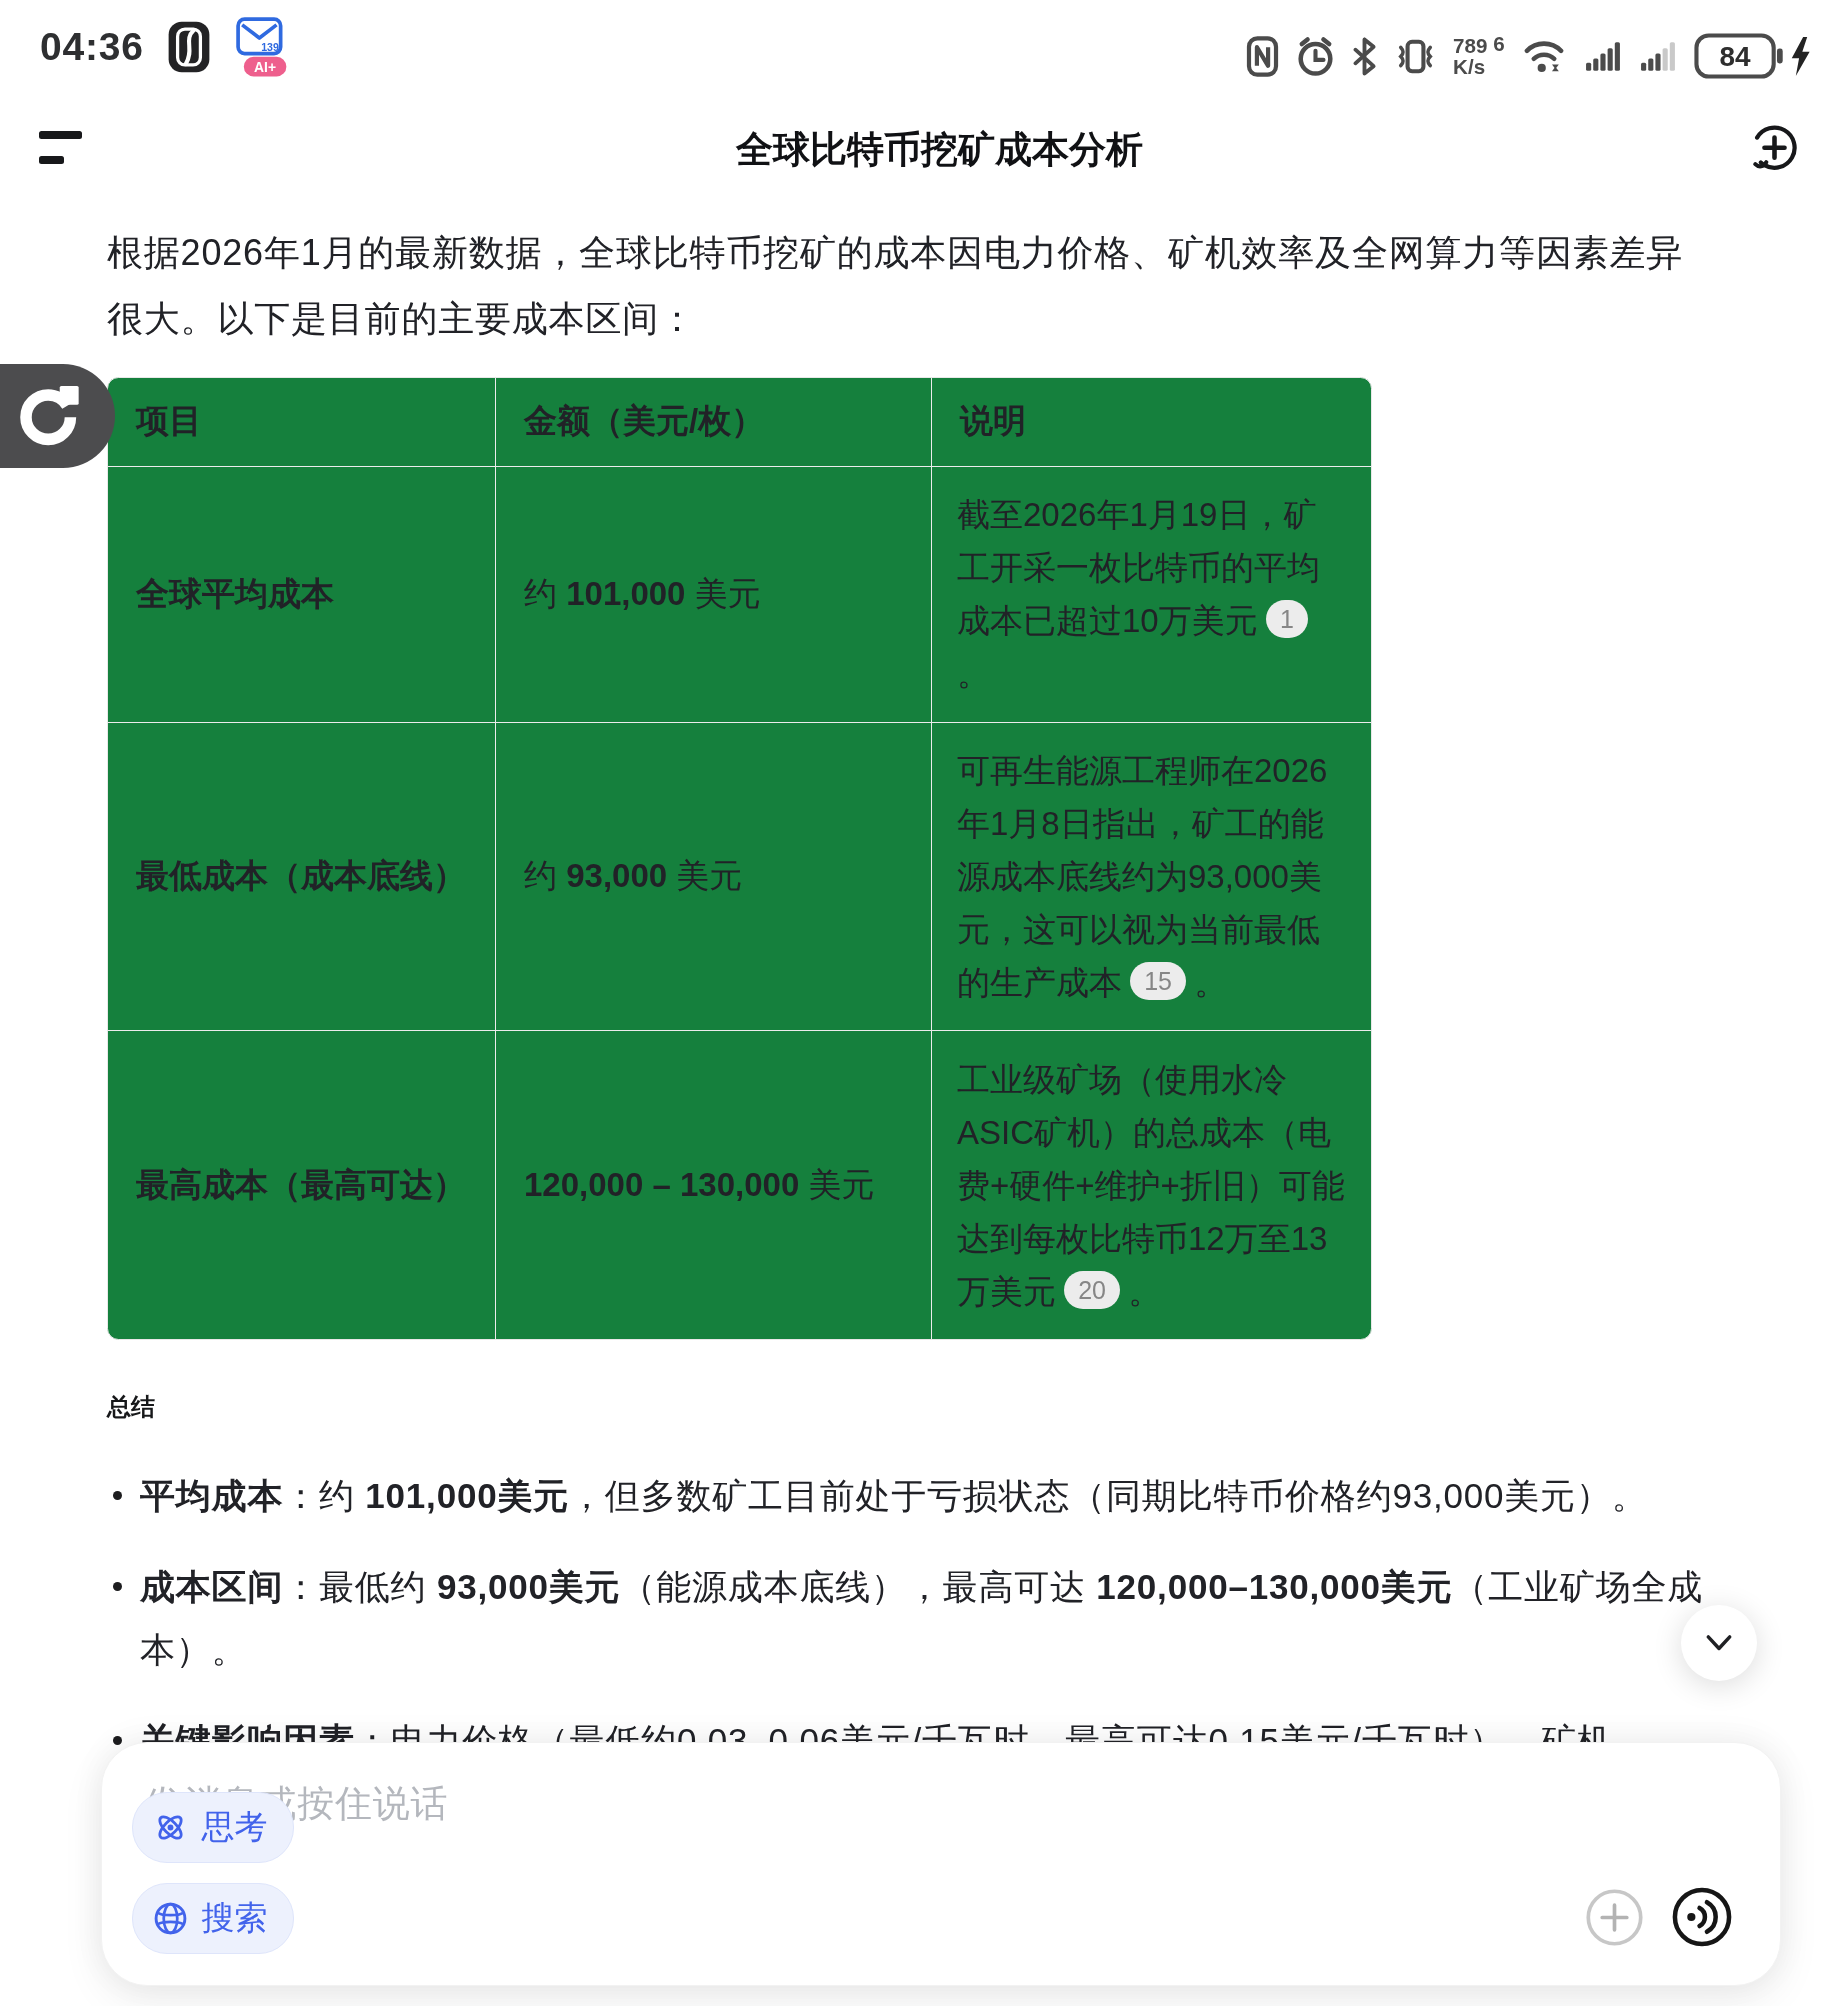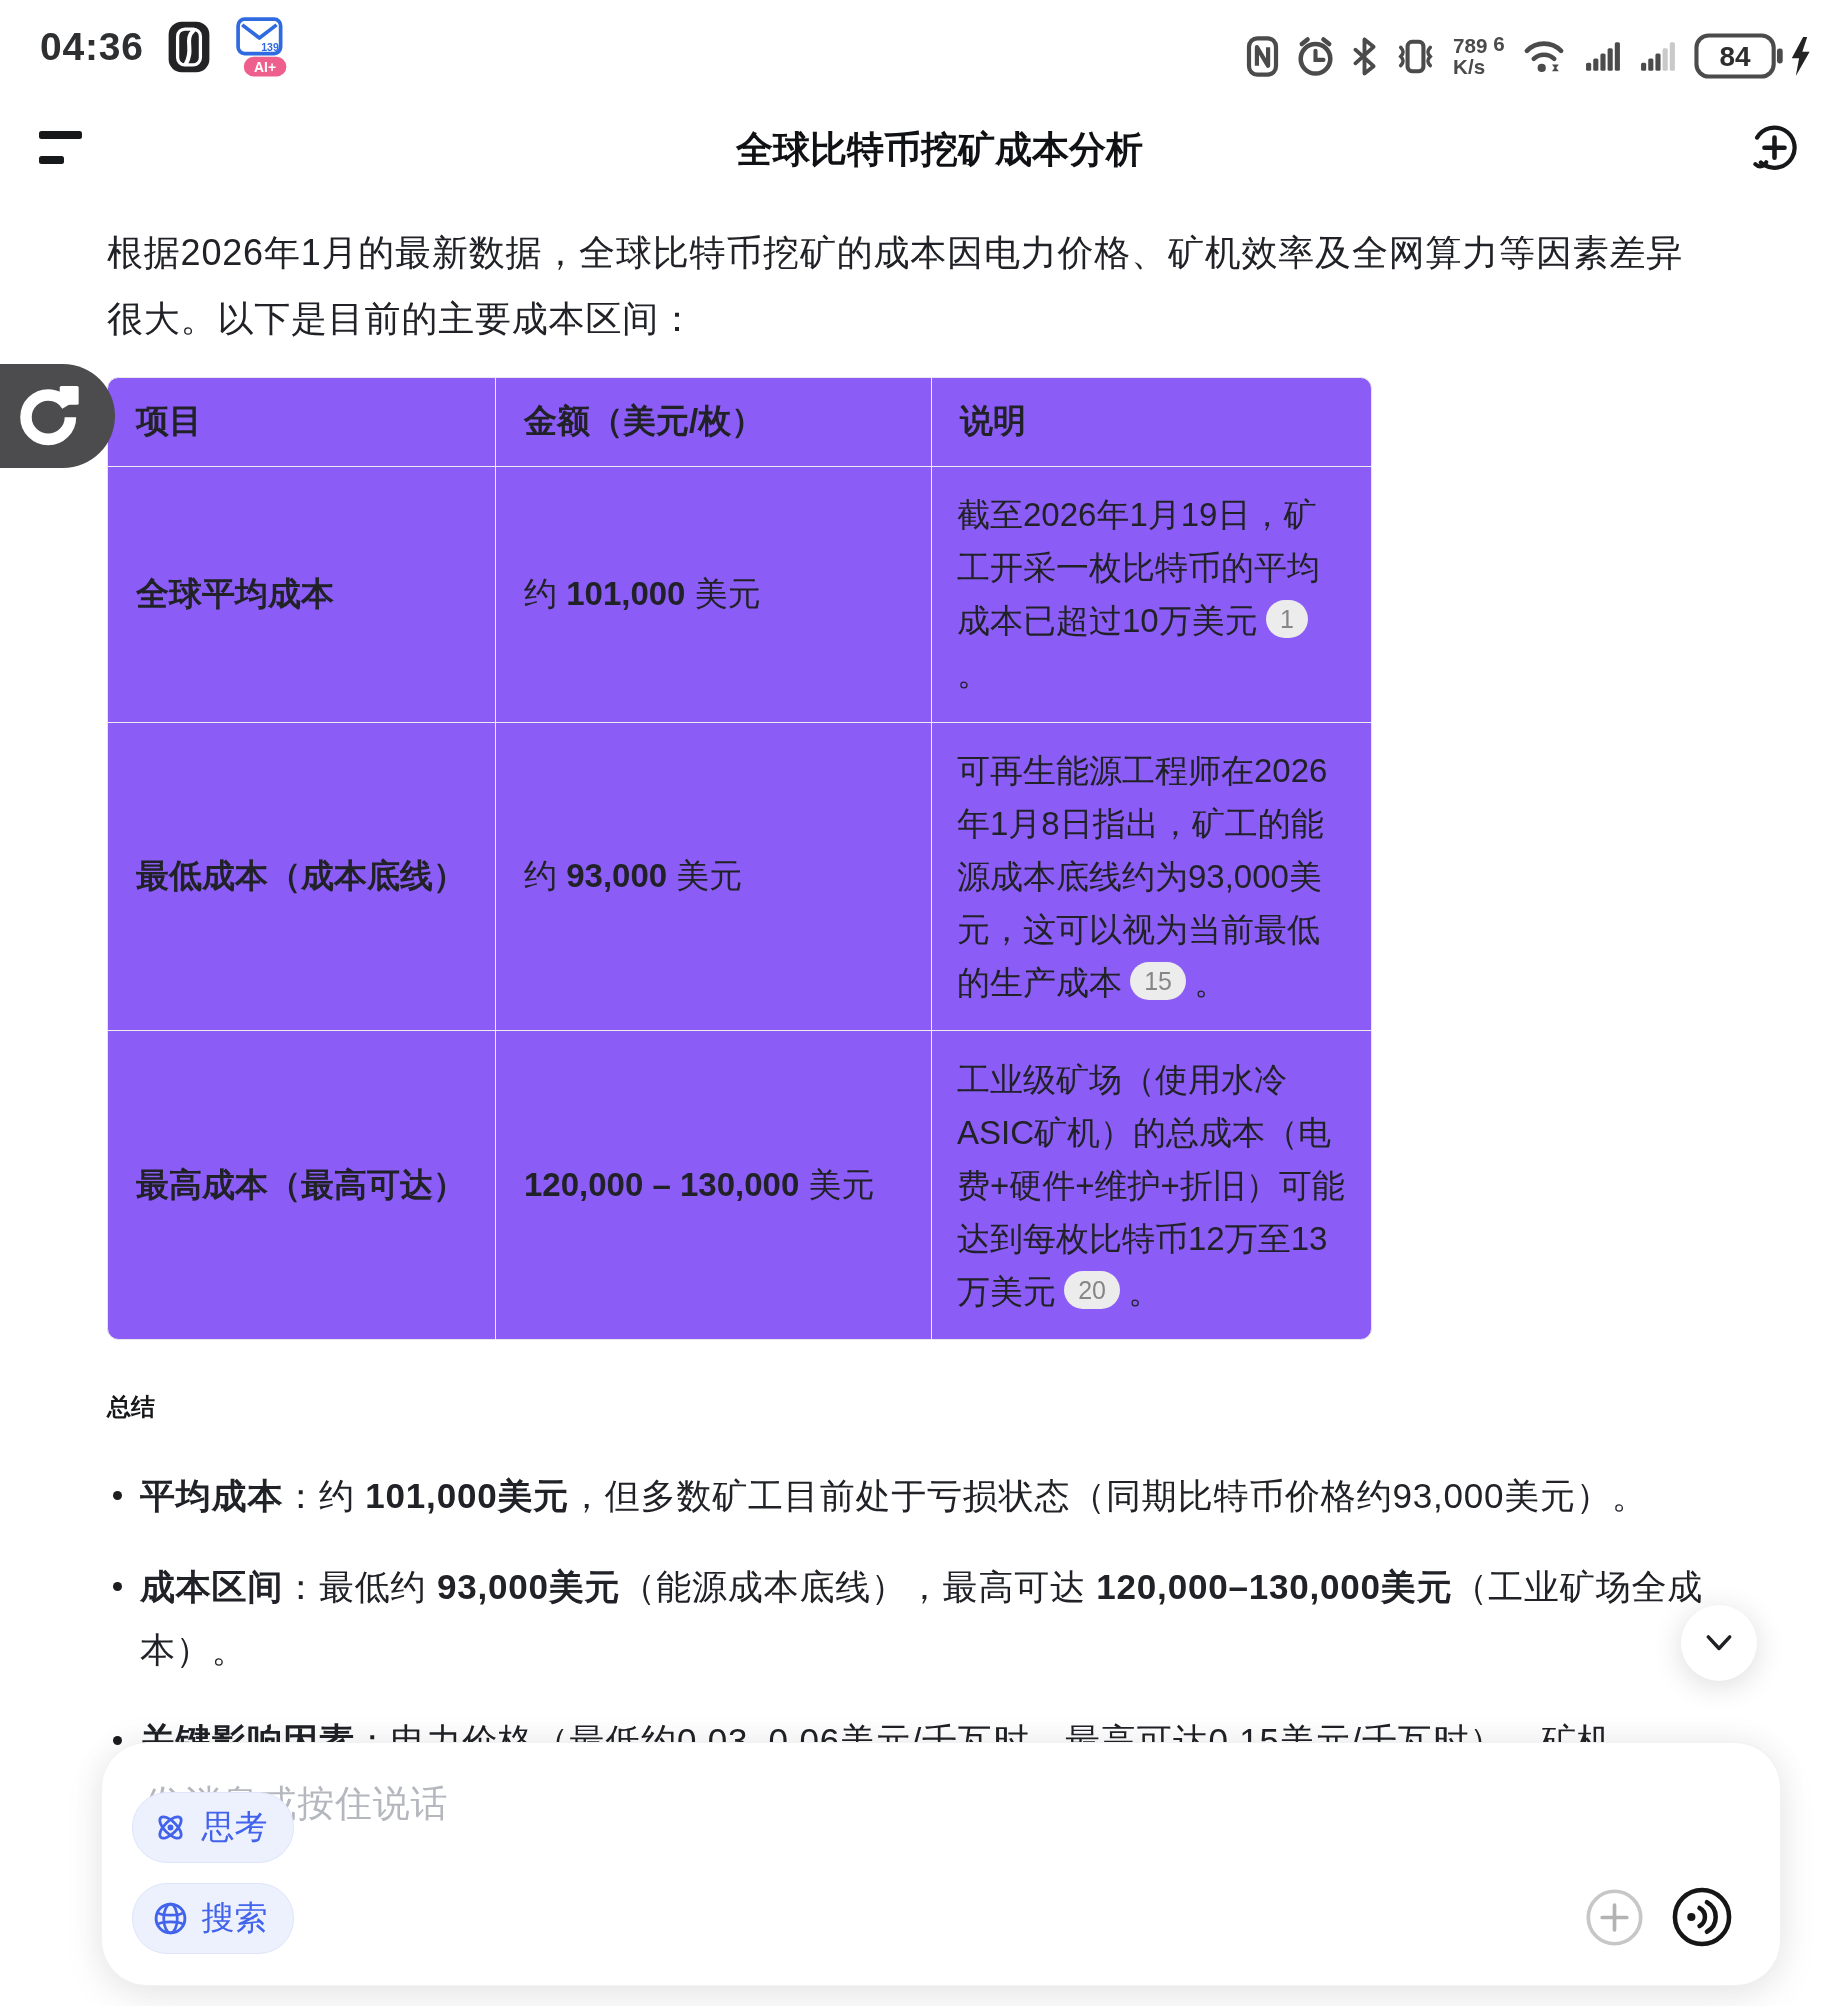--- a/index.html
+++ b/index.html
@@ -26,21 +26,21 @@
   .menu-btn{position:absolute;left:39px;top:26px;width:53px;height:39px;cursor:pointer;}
   .menu-bar1{width:43px;height:8.2px;background:#17181a;border-radius:2.5px;}
   .menu-bar2{width:25px;height:8.2px;background:#17181a;border-radius:2.5px;margin-top:16.4px;}
   .app-title{text-align:center;font-size:37px;font-weight:600;color:#101114;line-height:90px;margin-left:37px;}
   .newchat-btn{position:absolute;right:41px;top:18px;cursor:pointer;}
 
   
   .content{position:absolute;top:220px;left:107px;width:1628px;}
   .intro{font-size:36px;line-height:66px;letter-spacing:0.8px;margin:0;color:#212227;width:1604px;}
 
-  .table-wrap{margin-top:25px;width:1263px;border:1.6px solid #e8e8e8;border-radius:11.5px;overflow:hidden;background:#8b5cf6;}
+  .table-wrap{margin-top:25px;width:1263px;border:1.6px solid #e8e8e8;border-radius:11.5px;overflow:hidden;background:#15803d;}
   table.cost{border-collapse:separate;border-spacing:0;width:100%;font-size:33px;color:#212227;}
   .cost th,.cost td{border-right:1.6px solid #ececec;border-bottom:1.6px solid #ececec;text-align:left;vertical-align:middle;}
   .cost th:last-child,.cost td:last-child{border-right:none;}
   .cost tr:last-child td{border-bottom:none;}
   .cost th{padding:21.4px 28px;font-weight:700;}
   .cell-item{padding:20px 28px;font-weight:700;}
   .cell-amount{padding:20px 28px;}
   .cell-desc{padding:21.4px 25px;line-height:53px;}
   .cite{display:inline-block;background:#ececec;color:#868686;font-size:25px;line-height:38px;
     padding:0 14px;border-radius:20.6px;margin:0 8.2px;vertical-align:4.1px;cursor:pointer;}

